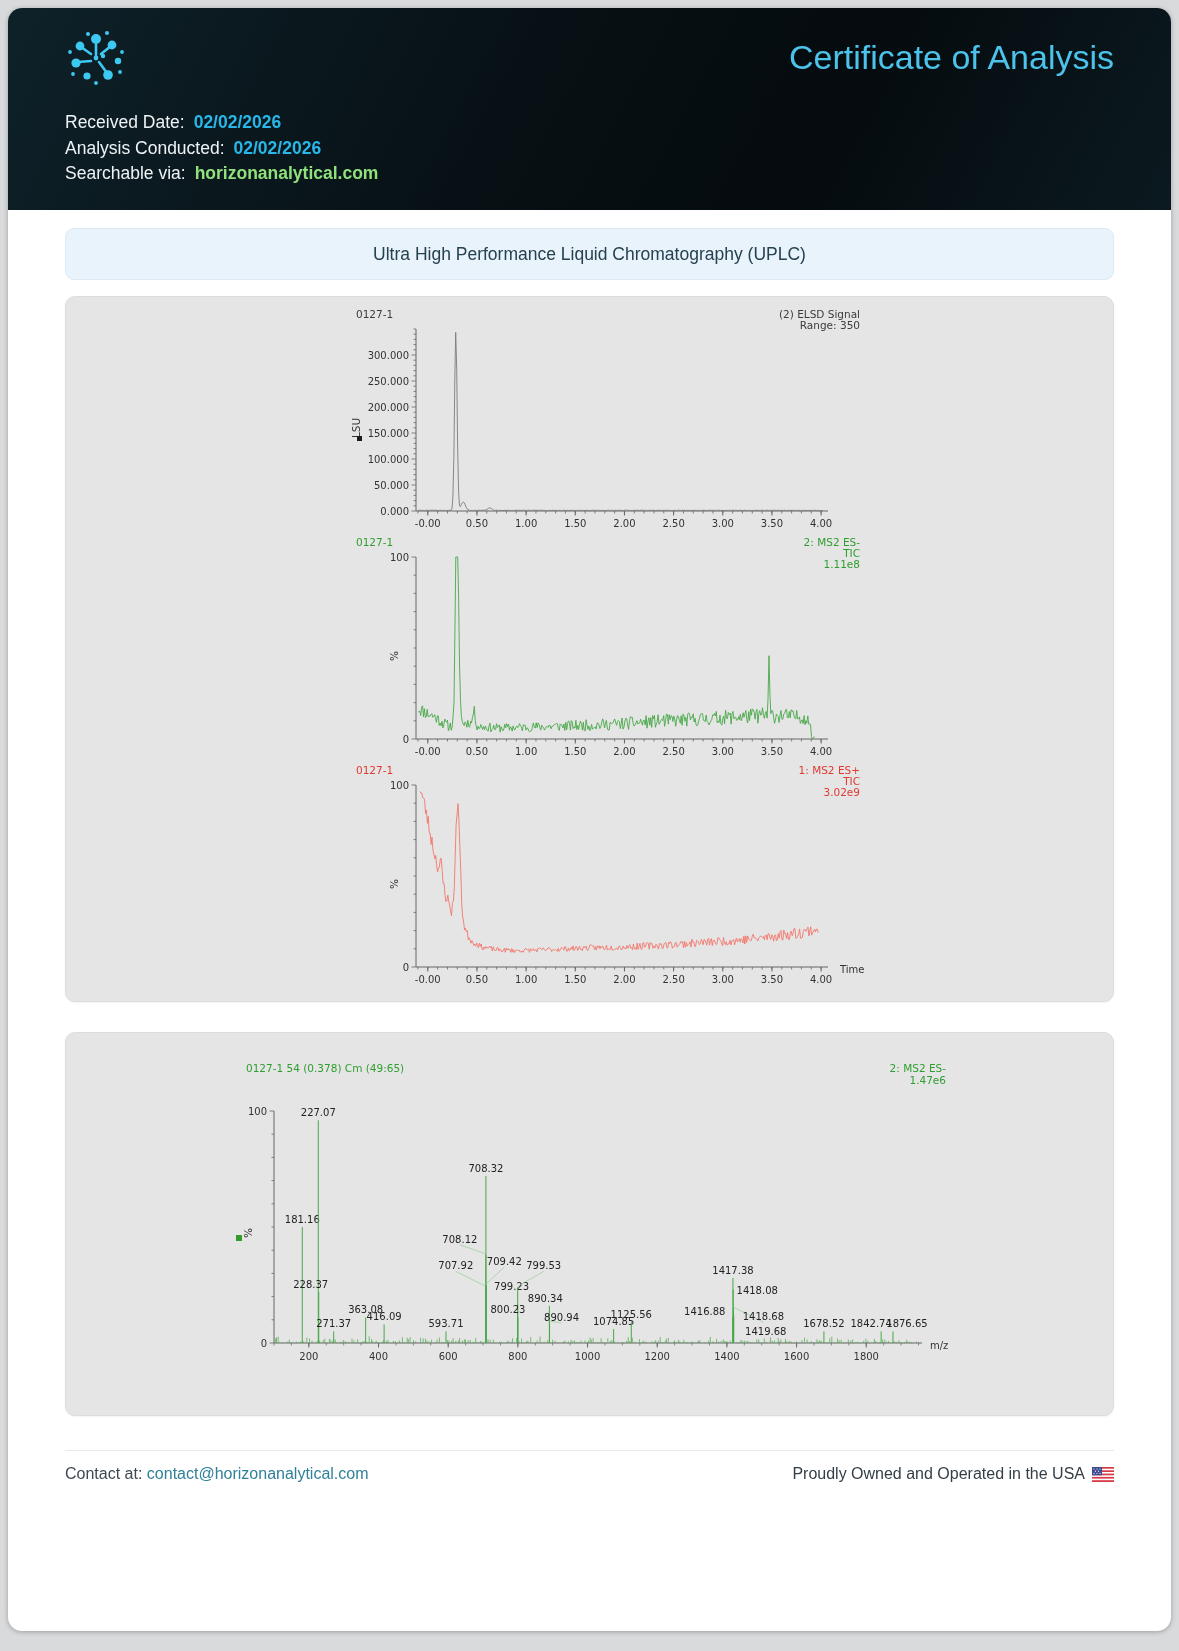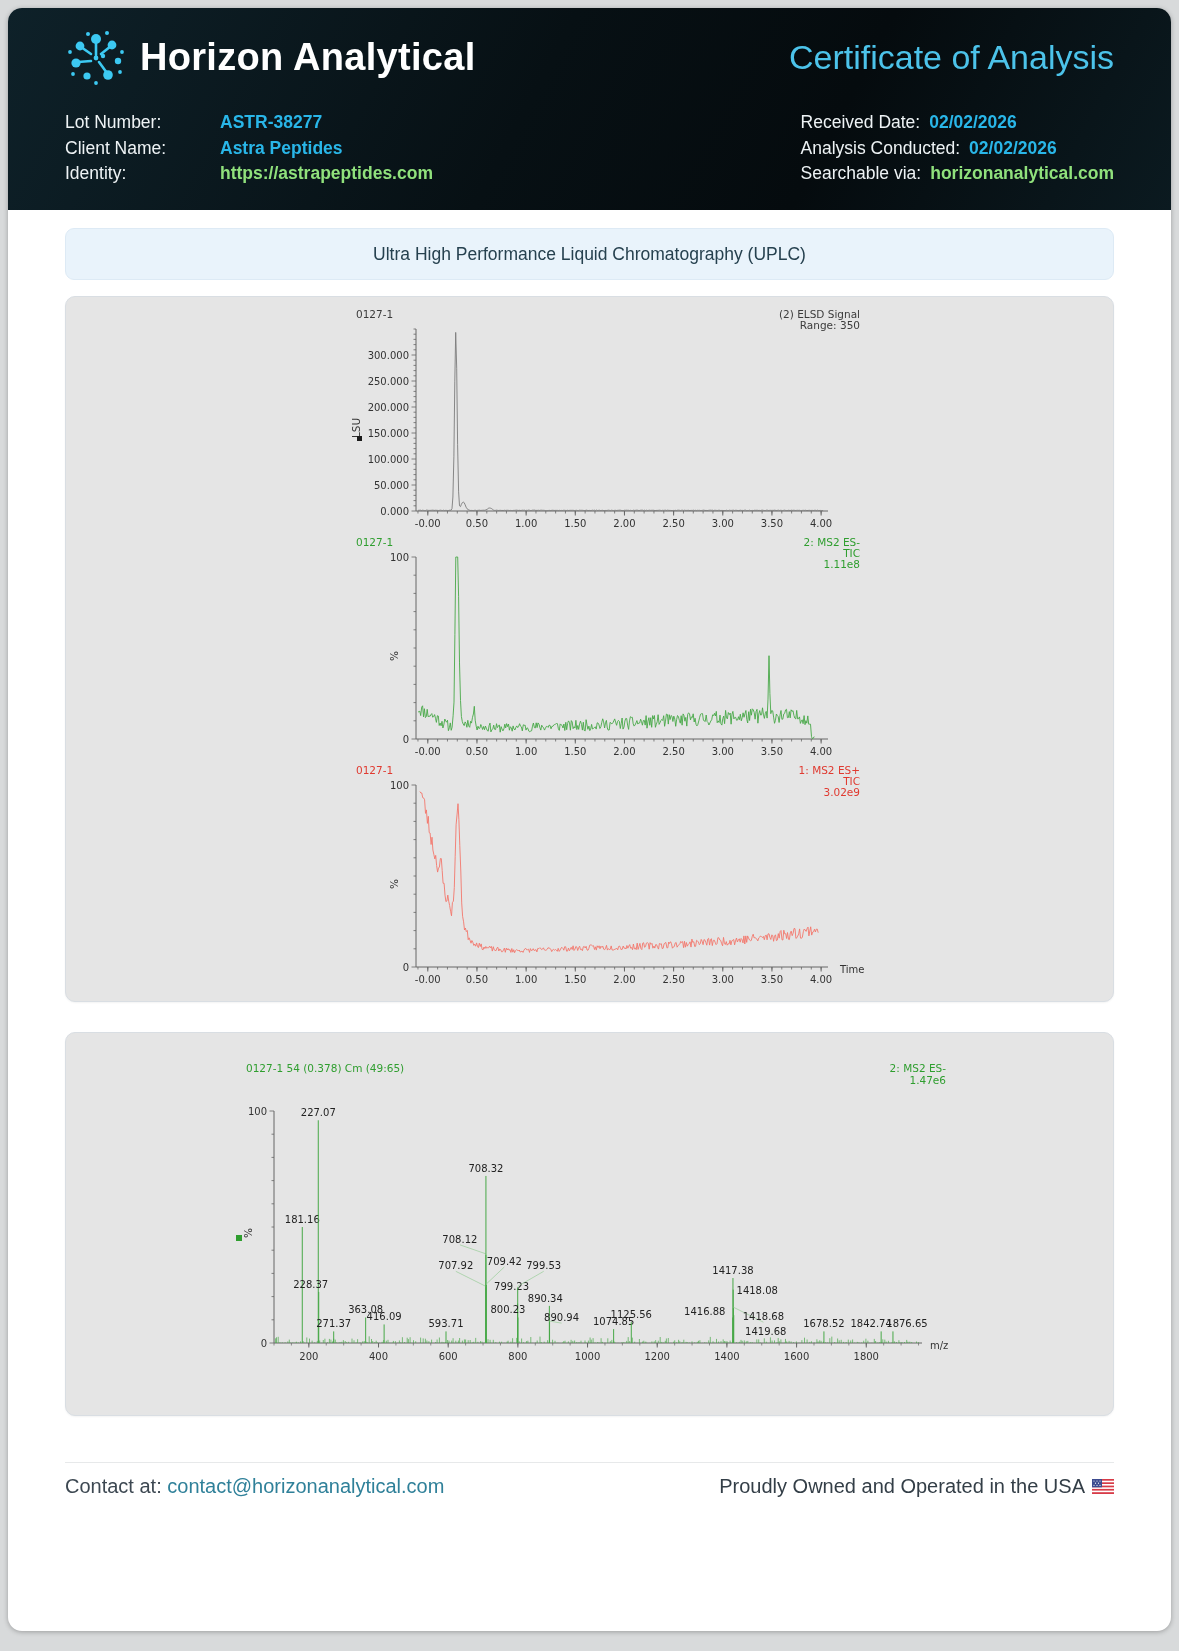--- a/index.html
+++ b/index.html
@@ -42,23 +42,23 @@
   
   .card{
     margin:16px 57px 0;border:1px solid #d9dee3;border-radius:10px;background:#e5e5e5;
     box-shadow:0 1px 2px rgba(0,0,0,.05);
   }
   .chrom-card{padding:10px 0;display:flex;flex-direction:column;align-items:center;}
   .ms-card{margin-top:30px;padding:26px 15px;display:flex;justify-content:center;}
   svg{display:block;}
   
   .ftr{
-    margin:46px 57px 0;border-top:1px solid #e7e9ea;padding-top:13px;
+    margin:34px 57px 0;border-top:1px solid #e7e9ea;padding-top:13px;
     display:flex;justify-content:space-between;align-items:center;
-    font-size:20px;color:#3d4852;line-height:20px;
+    font-size:16px;color:#3d4852;line-height:20px;
   }
   .link{color:#2f8099;text-decoration:none;cursor:pointer;}
   .usa{display:flex;align-items:center;gap:7px;color:#333e47;}
 </style>
 </head>
 <body>
 
 <div class="page">
 
   <div class="hdr">
@@ -84,40 +84,25 @@
             <circle cx="38" cy="28" r="2.2"></circle>
             <circle cx="23" cy="6" r="2"></circle>
             <circle cx="42" cy="5" r="2"></circle>
             <circle cx="5" cy="24" r="1.9"></circle>
             <circle cx="57" cy="24" r="1.9"></circle>
             <circle cx="8" cy="46" r="1.9"></circle>
             <circle cx="55" cy="44" r="1.9"></circle>
             <circle cx="31" cy="55" r="1.9"></circle>
           </g>
         </svg>
-        <div class="brand-name">Horizon Analytical</div>
       </div>
       <div class="cert-title">Certificate of Analysis</div>
     </div>
 
     <div class="hdr-info">
-      <div class="left">
-        <div class="info-row">
-          <span class="info-label">Lot Number:</span>
-          <span class="v-cyan">ASTR-38277</span>
-        </div>
-        <div class="info-row">
-          <span class="info-label">Client Name:</span>
-          <span class="v-cyan">Astra Peptides</span>
-        </div>
-        <div class="info-row">
-          <span class="info-label">Identity:</span>
-          <span class="v-green">https://astrapeptides.com</span>
-        </div>
-      </div>
       <div class="right">
         <div class="info-row">
           <span class="info-label">Received Date:</span>
           <span class="v-cyan">02/02/2026</span>
         </div>
         <div class="info-row">
           <span class="info-label">Analysis Conducted:</span>
           <span class="v-cyan">02/02/2026</span>
         </div>
         <div class="info-row">

